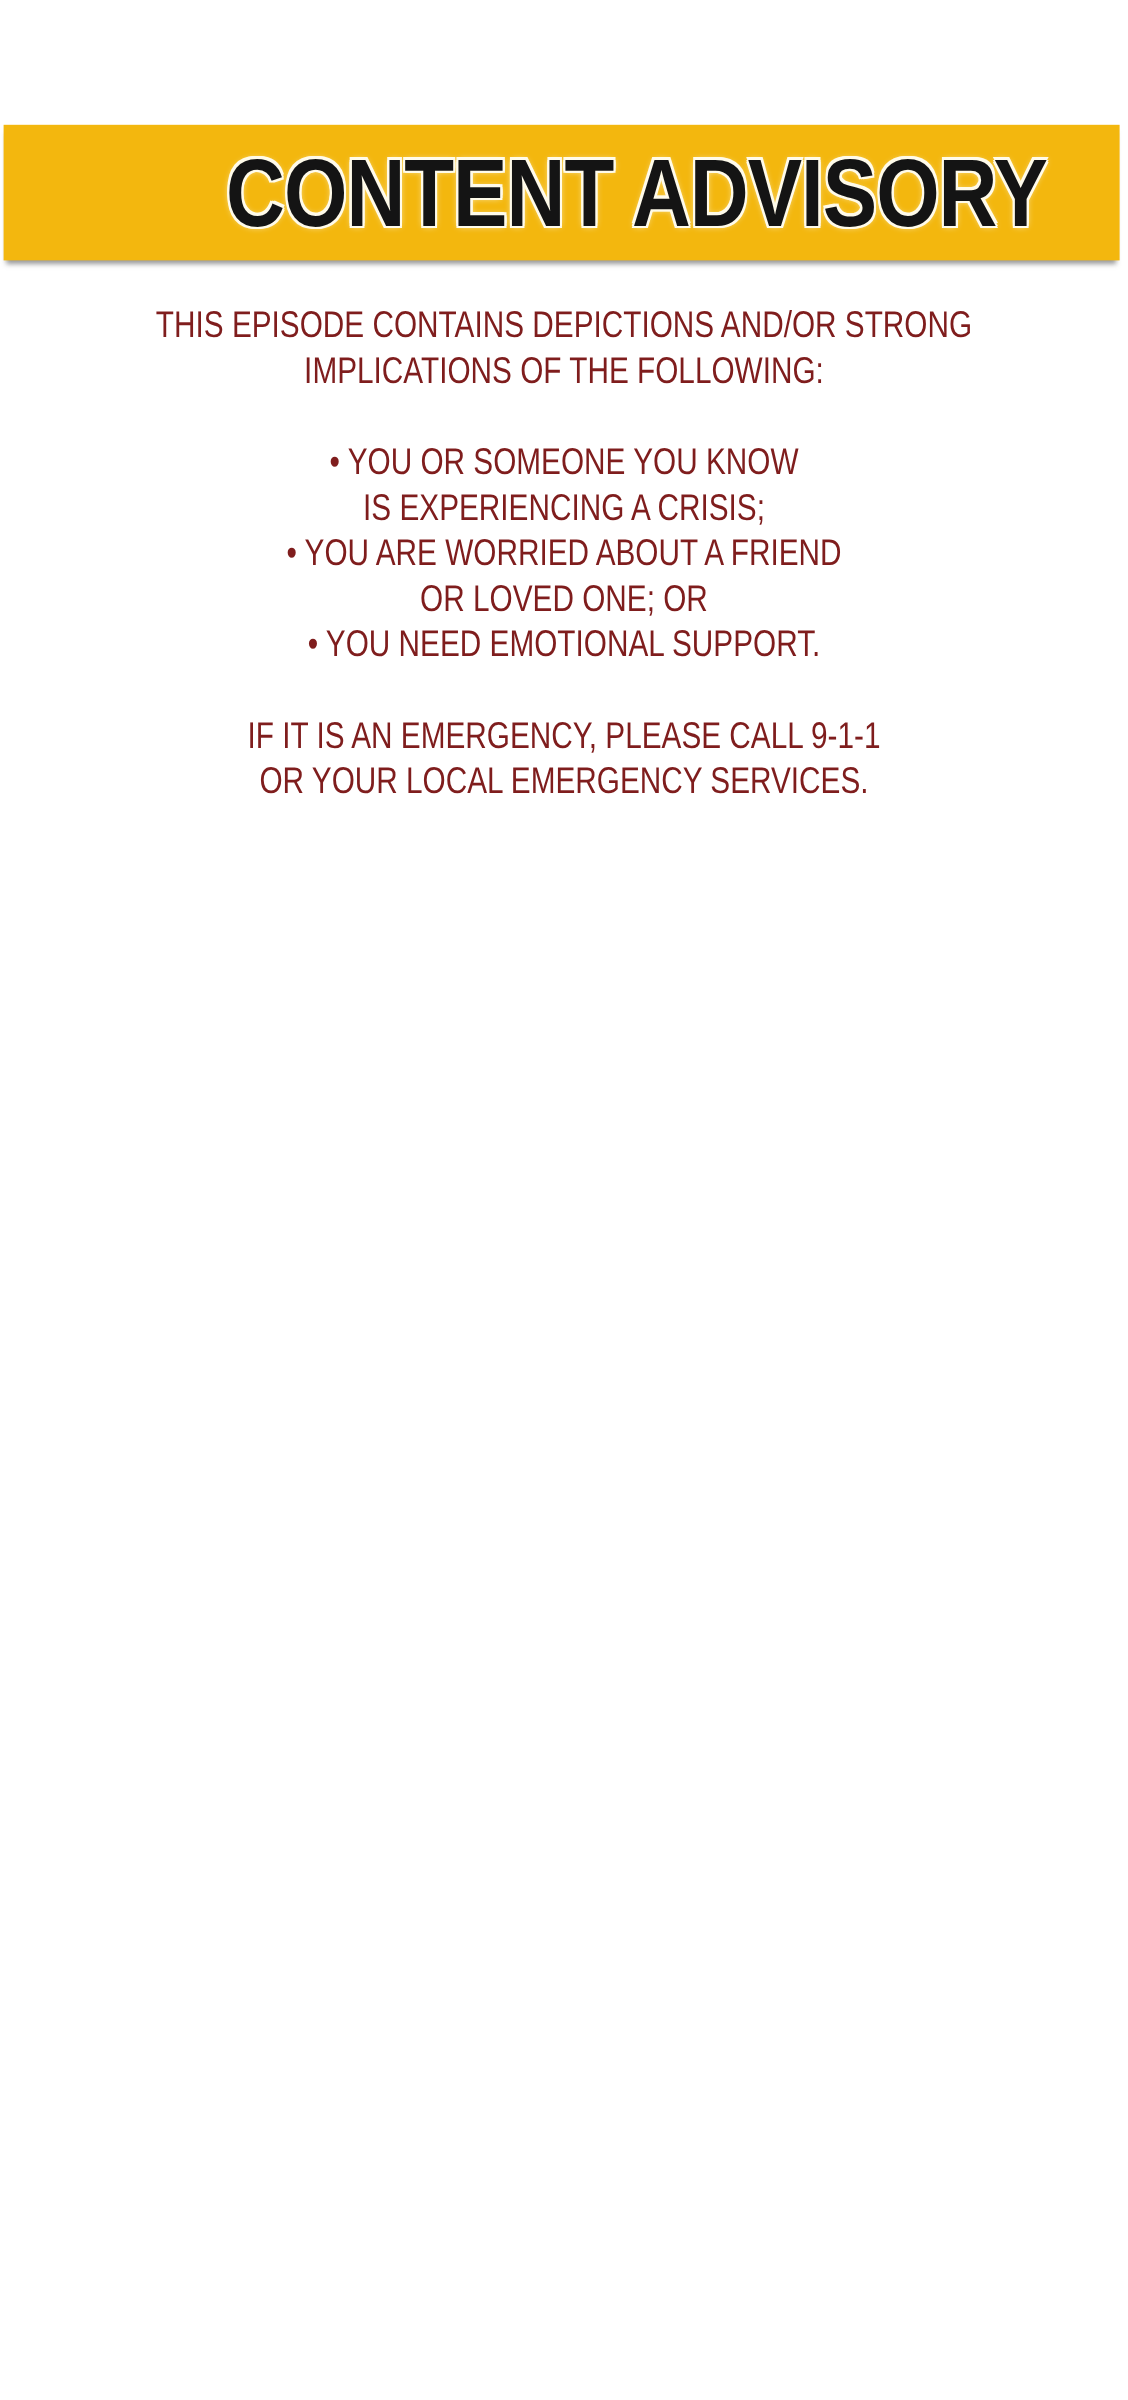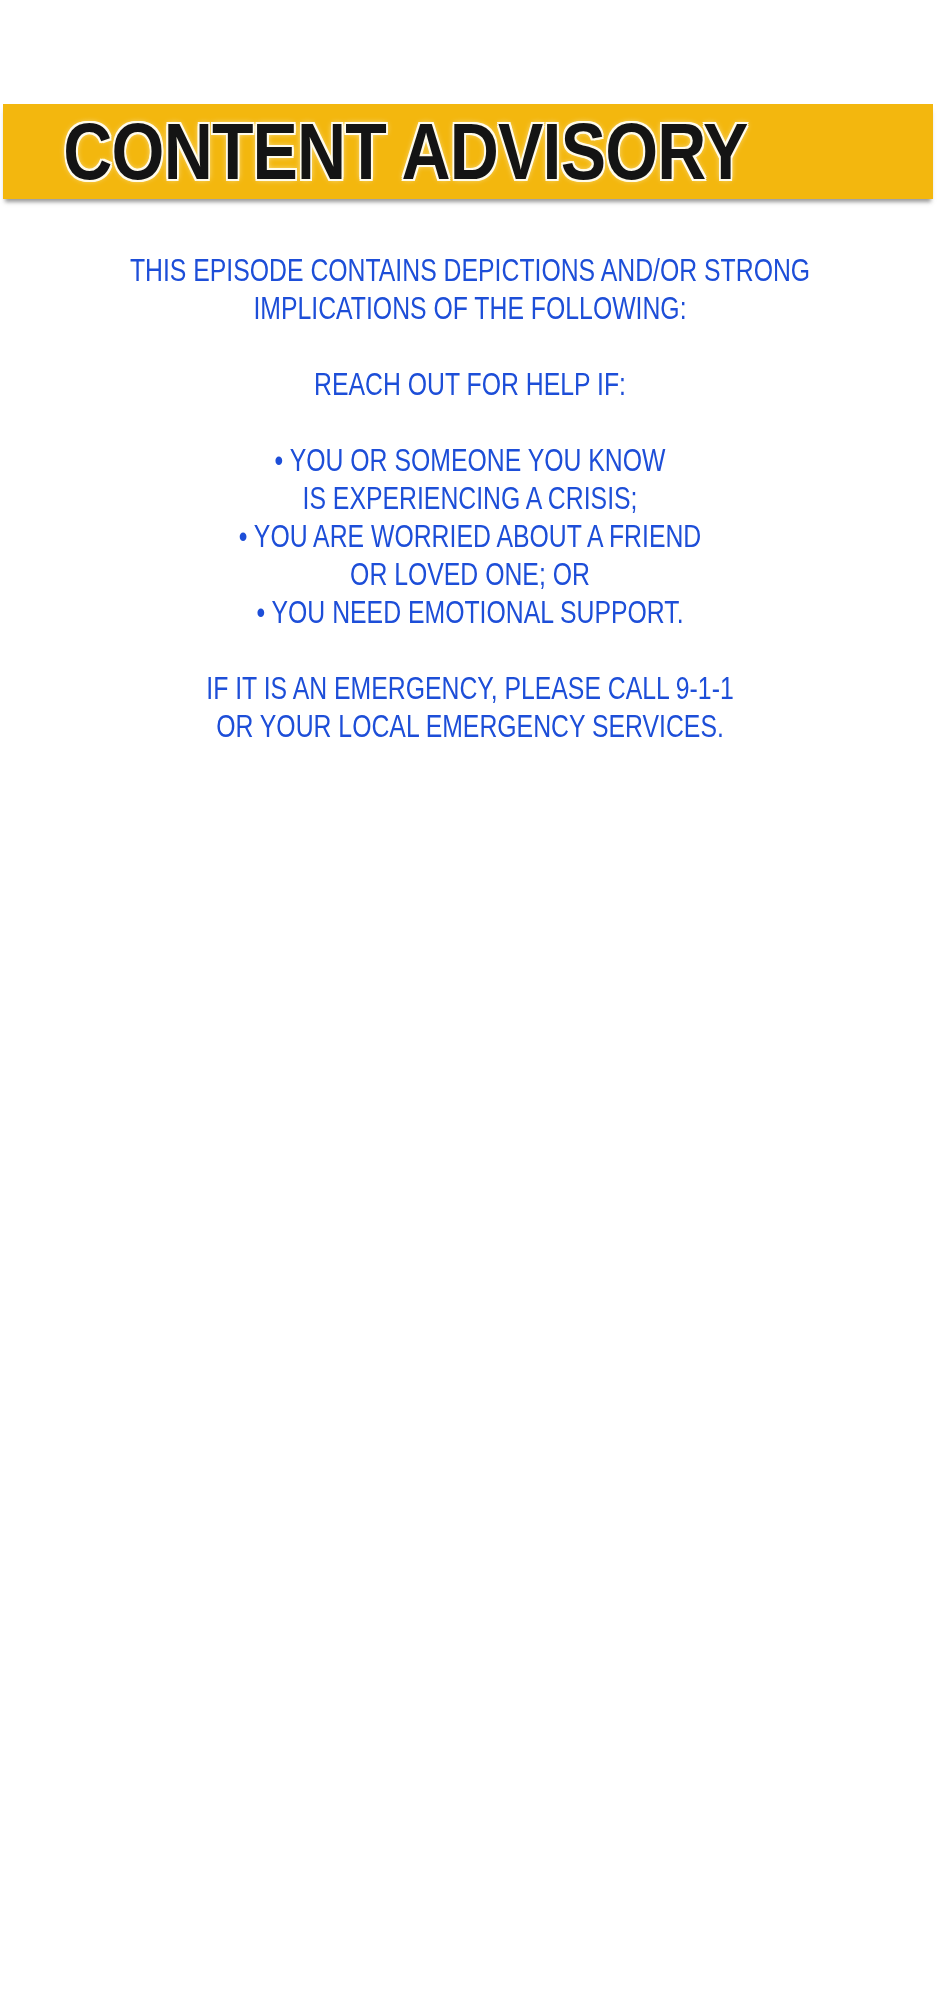--- a/index.html
+++ b/index.html
@@ -15,25 +15,25 @@
     overflow: hidden;
     font-family: "Liberation Sans", sans-serif;
     color: #161616;
   }
   
   .banner {
     position: absolute;
     top: 104px;
     left: 3px;
     right: 7px;
-    height: 95px;
+    height: 113px;
     background: #F3B70E;
     display: flex;
     align-items: center;
-    justify-content: flex-start;
+    justify-content: flex-end;
     box-shadow: 0 5px 4px -2px rgba(70,70,70,0.55);
   }
   .banner-text {
     display: block;
     font-size: 80px;
     font-weight: bold;
     letter-spacing: -1px;
     color: #141414;
     white-space: nowrap;
     transform: scaleX(0.85);
@@ -48,21 +48,21 @@
   }
   
   .content {
     position: absolute;
     top: 252px;
     left: 0;
     right: 0;
     text-align: center;
     font-size: 31px;
     line-height: 38px;
-    color: #1d4ed8;
+    color: #7f1d1d;
   }
   .content p { margin: 0 0 38px 0; }
   .content .line {
     display: block;
     white-space: nowrap;
     transform: scaleX(0.8);
     transform-origin: center;
   }
   .content .heading-line { font-weight: bold; }
   .section-childhelp { margin-top: 32px !important; }
@@ -77,23 +77,20 @@
   </div>
 
   <main class="content">
 
     <p>
       <span class="line">THIS EPISODE CONTAINS DEPICTIONS AND/OR STRONG</span>
       <span class="line">IMPLICATIONS OF THE FOLLOWING:</span>
     </p>
 
 
-    <p>
-      <span class="line">REACH OUT FOR HELP IF:</span>
-    </p>
 
     <p>
       <span class="line">• YOU OR SOMEONE YOU KNOW</span>
       <span class="line">IS EXPERIENCING A CRISIS;</span>
       <span class="line">• YOU ARE WORRIED ABOUT A FRIEND</span>
       <span class="line">OR LOVED ONE; OR</span>
       <span class="line">• YOU NEED EMOTIONAL SUPPORT.</span>
     </p>
 
     <p>

